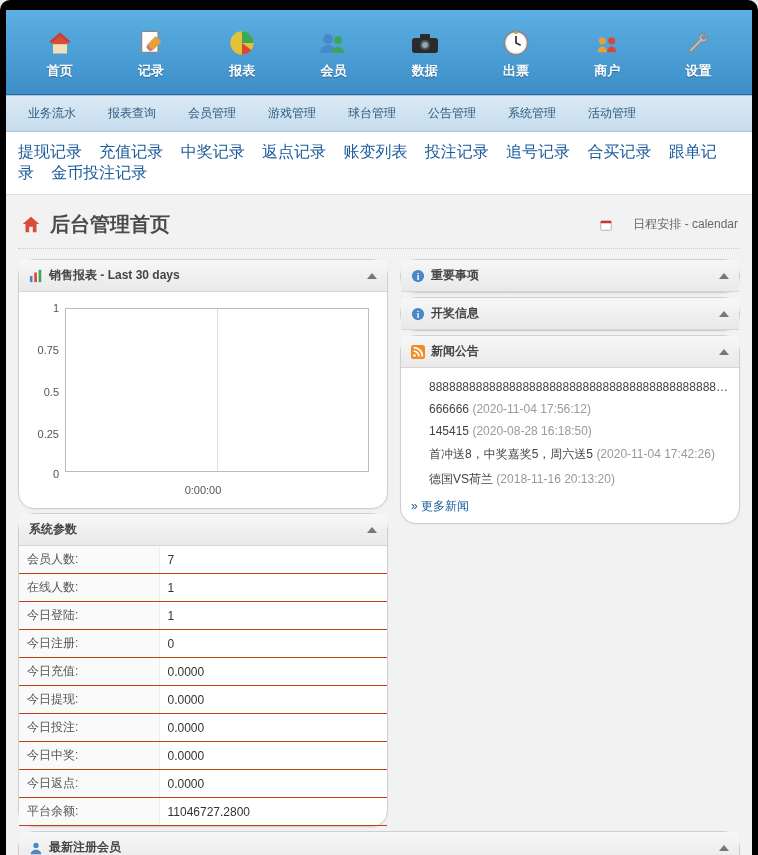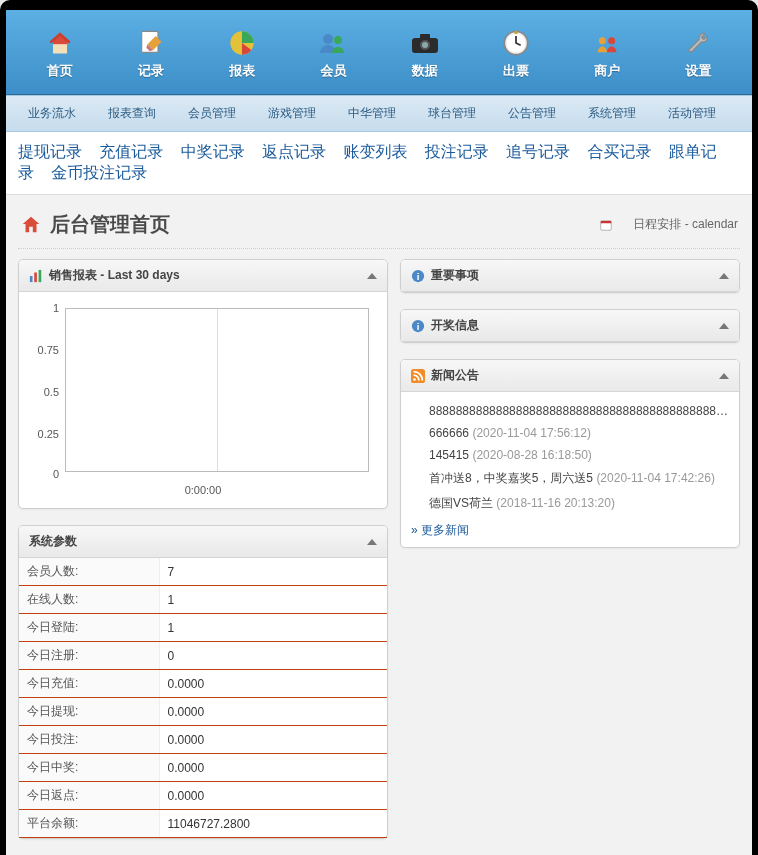--- a/index.html
+++ b/index.html
@@ -25,21 +25,21 @@
 
 .page { background: #f2f2f2; padding: 12px; }
 .page-header { display: flex; align-items: center; justify-content: space-between; margin-bottom: 10px; padding: 4px 2px 10px 2px; border-bottom: 1px dotted #ccc; }
 .page-title { display: flex; align-items: center; gap: 8px; font-size: 20px; font-weight: bold; color: #4a4a4a; }
 .calendar-link { font-size: 12px; color: #666; display: flex; align-items: center; gap: 20px; cursor: pointer; }
 
 .cols { display: flex; gap: 12px; align-items: flex-start; }
 .col-left { width: 370px; flex-shrink: 0; }
 .col-right { flex: 1; min-width: 0; }
 
-.panel { background: #fff; border: 1px solid #cfcfcf; border-radius: 5px; margin-bottom: 16px; box-shadow: 0 1px 2px rgba(0,0,0,.05); }
+.panel { background: #fff; border: 1px solid #cfcfcf; border-radius: 16px; margin-bottom: 4px; box-shadow: 0 1px 2px rgba(0,0,0,.05); }
 .panel-head { background: linear-gradient(#f7f7f7, #e9e9e9); border-bottom: 1px solid #d5d5d5; padding: 7px 10px; display: flex; align-items: center; justify-content: space-between; border-radius: 4px 4px 0 0; }
 .panel-title { font-weight: bold; color: #444; display: flex; align-items: center; gap: 6px; font-size: 12px; }
 .panel-body { padding: 8px 10px; }
 
 .chart-area { position: relative; height: 200px; padding: 6px 4px 24px 36px; }
 .chart-plot { position: absolute; left: 36px; right: 8px; top: 8px; bottom: 28px; border: 1px solid #bbb; background: #fff; }
 .chart-plot::before { content: ""; position: absolute; top: 0; bottom: 0; left: 50%; border-left: 1px solid #ddd; }
 .y-tick { position: absolute; left: 0; width: 30px; text-align: right; font-size: 11px; color: #555; transform: translateY(-50%); }
 .x-label { position: absolute; bottom: 4px; left: 0; right: 0; text-align: center; font-size: 11px; color: #555; }
 
@@ -165,21 +165,20 @@
         </div>
     <div class="topnav-label">设置</div>
   </div>
 </div>
 
 <div class="secnav">
   <div class="secnav-item">业务流水</div>
   <div class="secnav-item">报表查询</div>
   <div class="secnav-item">会员管理</div>
   <div class="secnav-item">游戏管理</div>
-  <div class="secnav-item">中华管理</div>
   <div class="secnav-item">球台管理</div>
   <div class="secnav-item">公告管理</div>
   <div class="secnav-item">系统管理</div>
   <div class="secnav-item">活动管理</div>
 </div>
 
 <div class="sublinks">
   <a>提现记录</a>
   <a>充值记录</a>
   <a>中奖记录</a>

